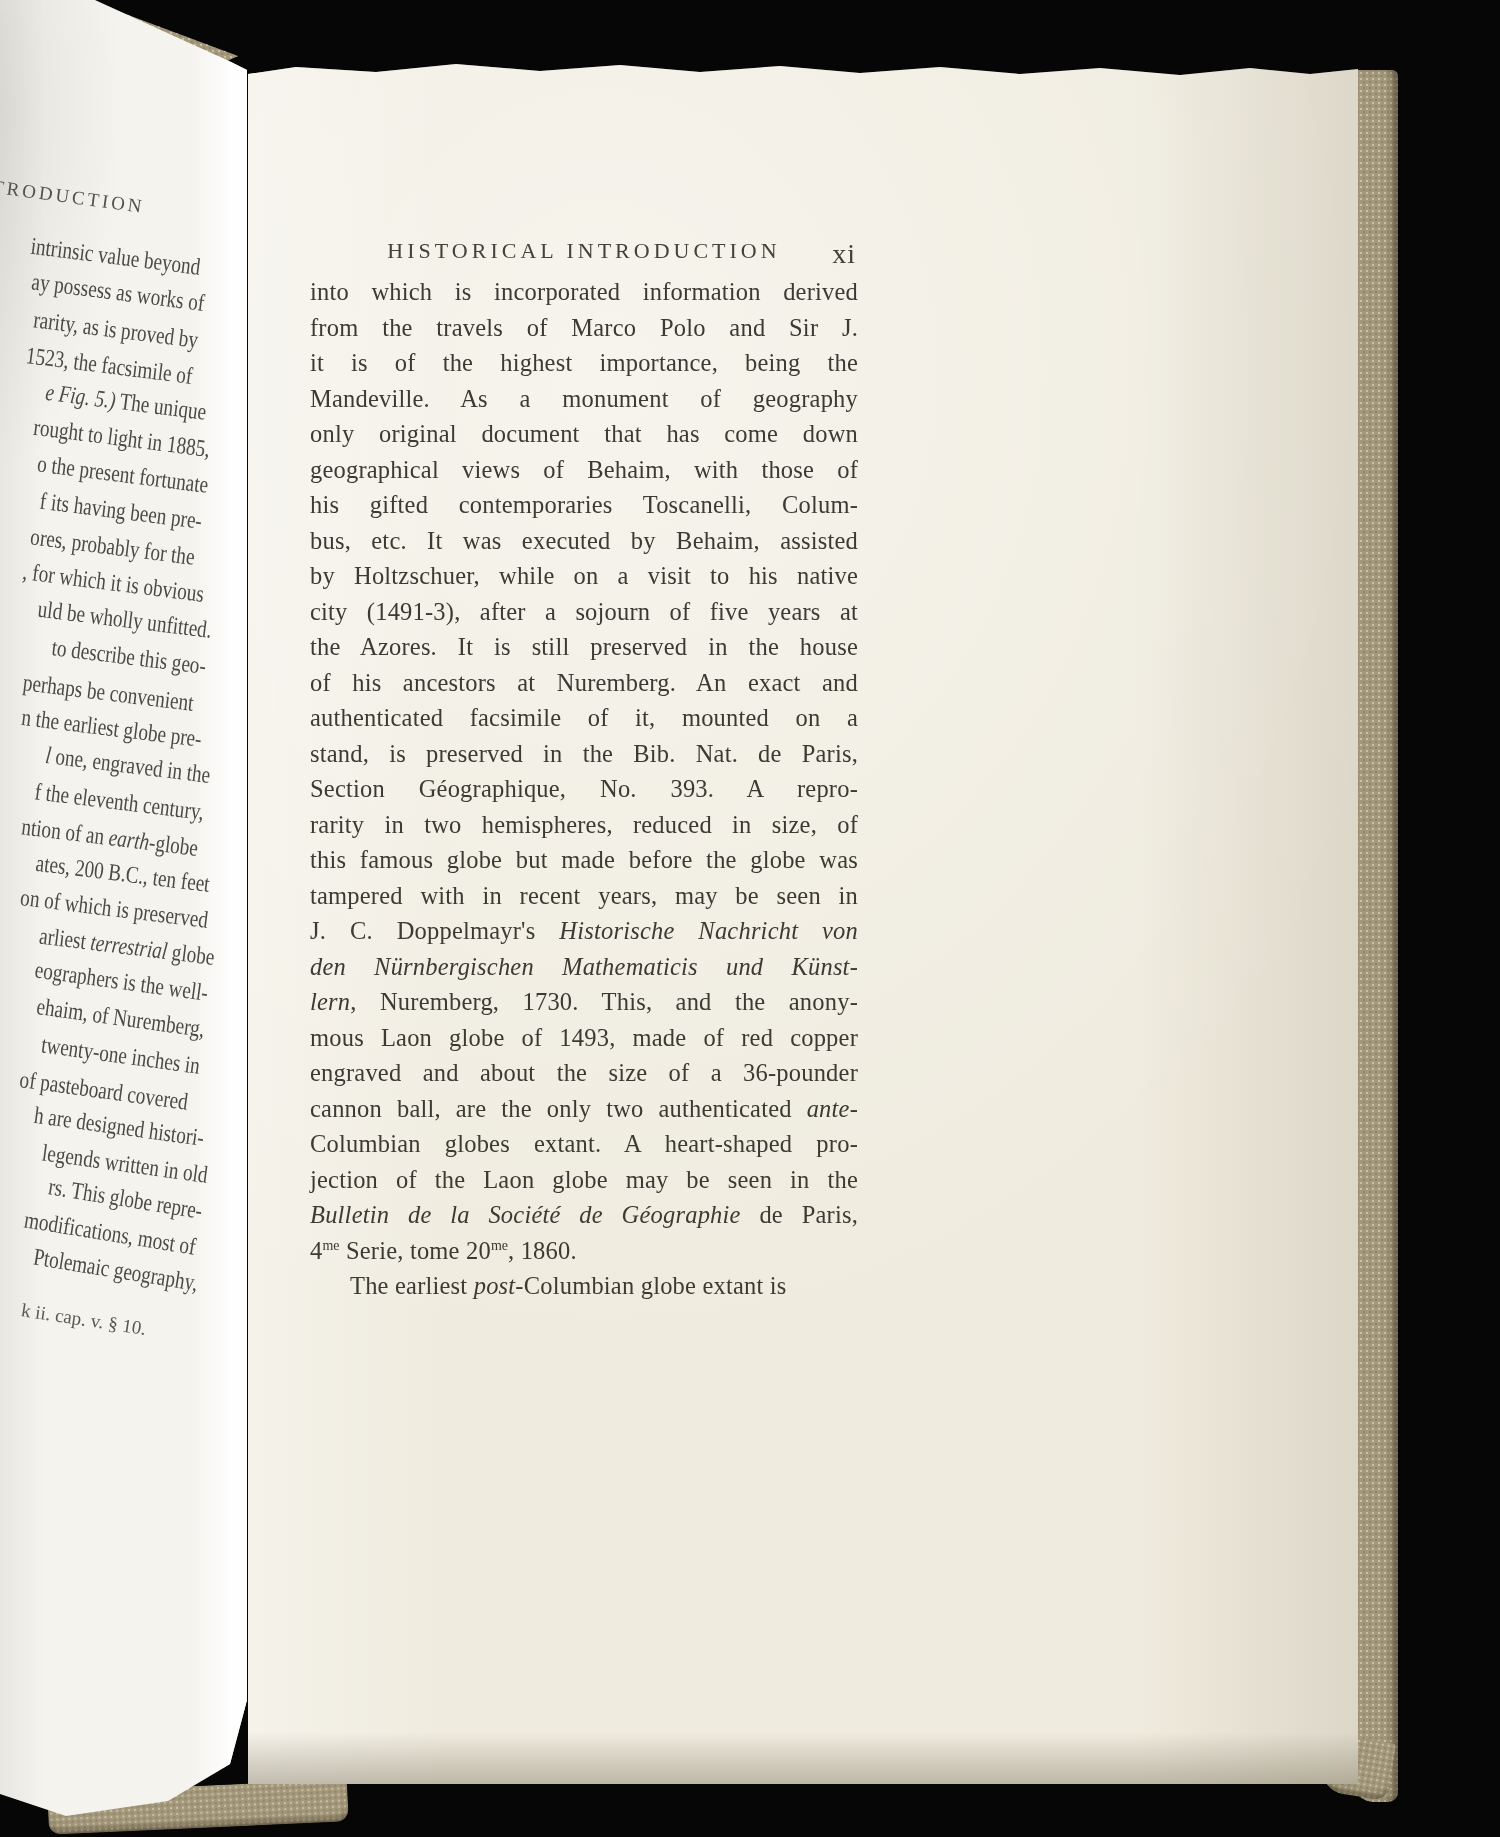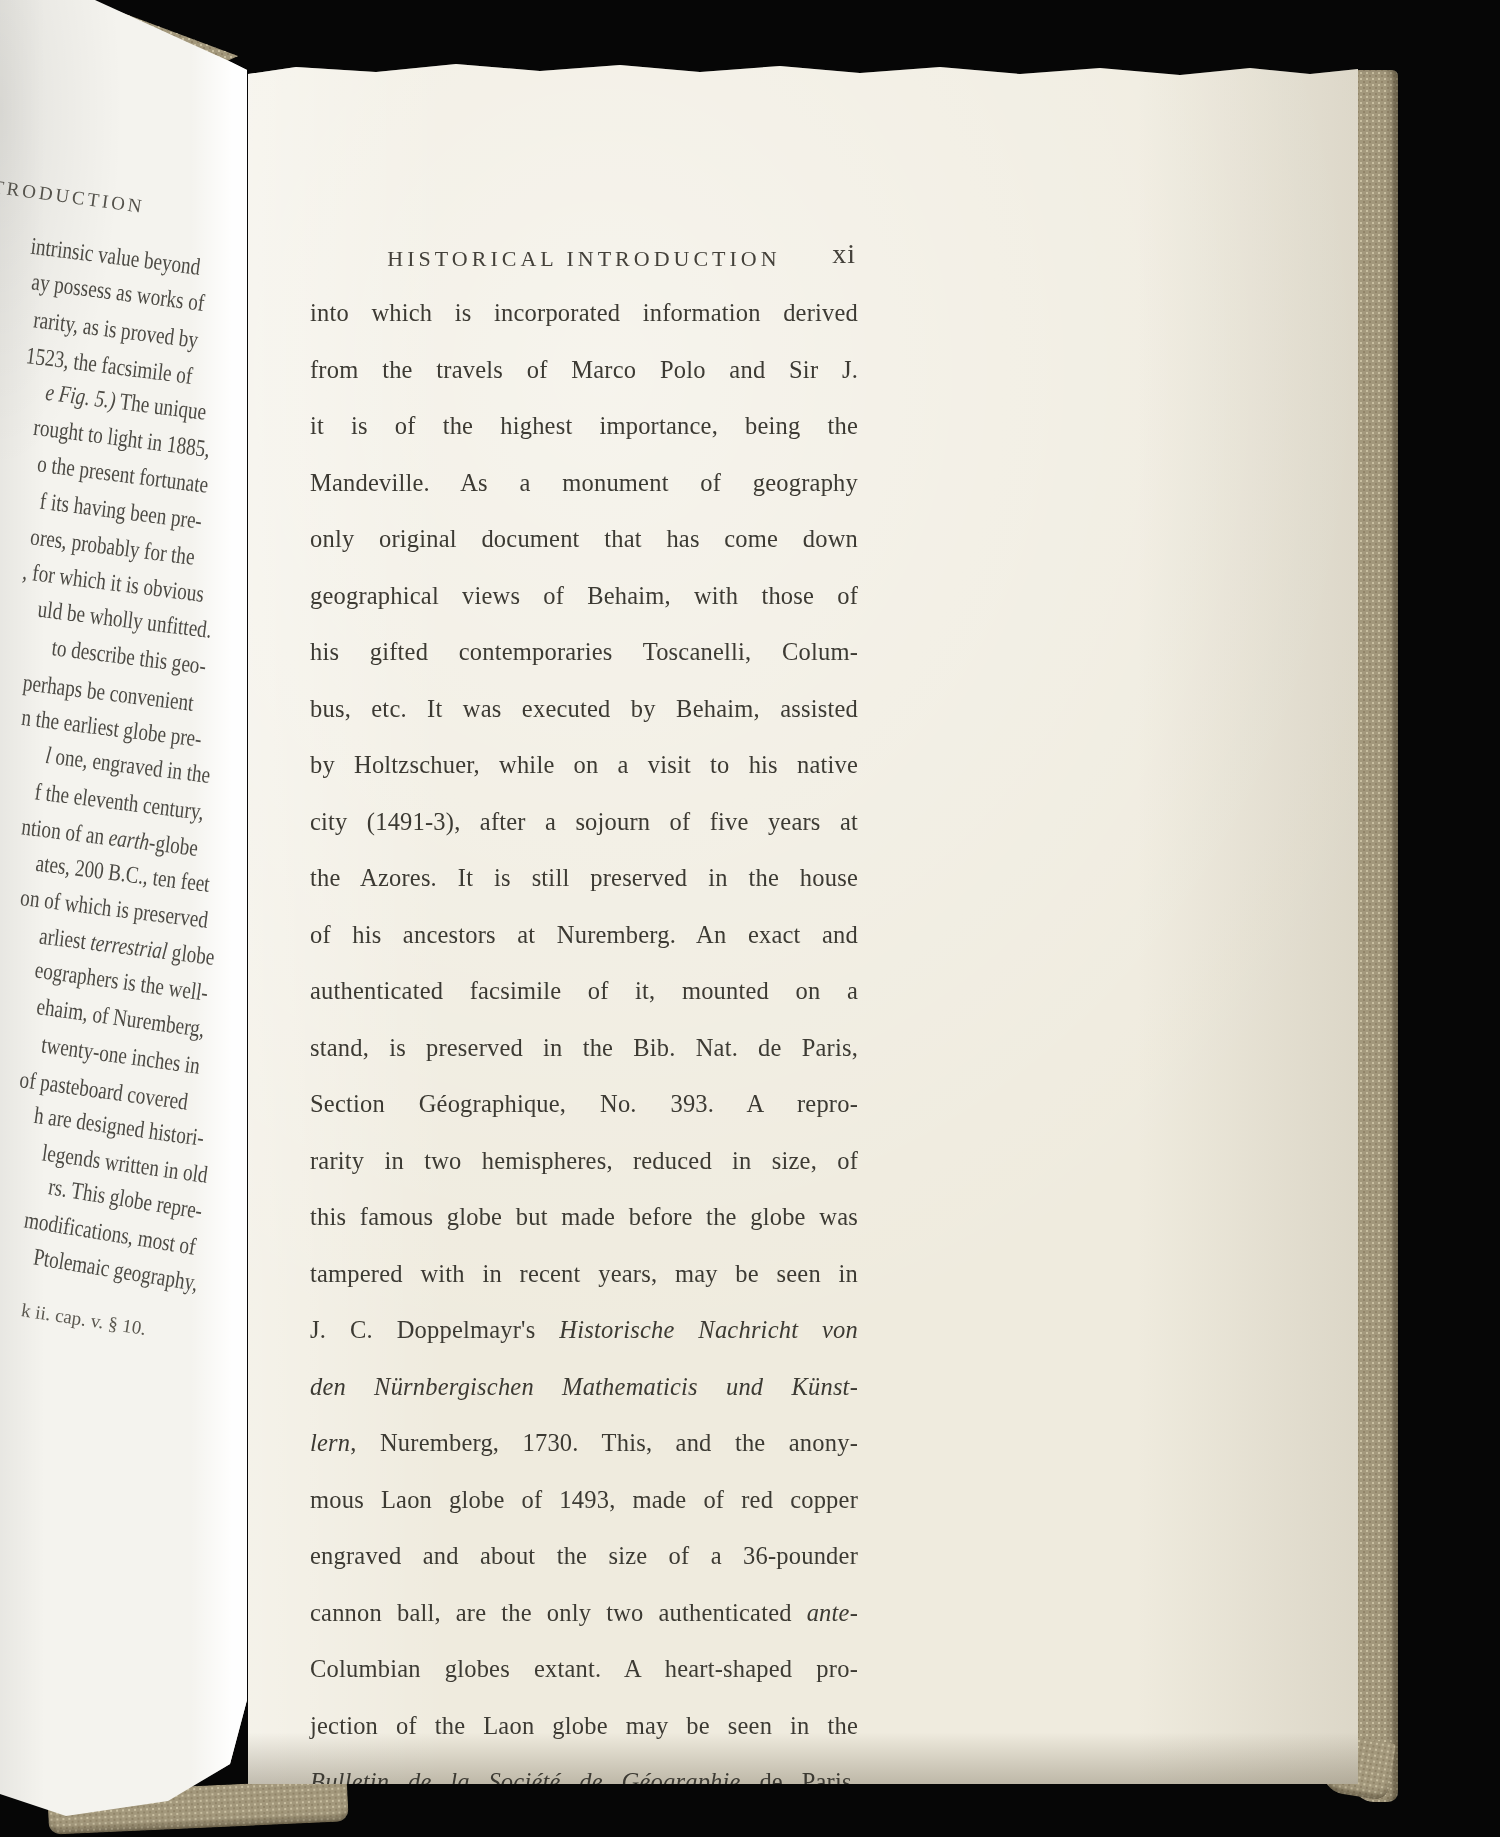--- a/index.html
+++ b/index.html
@@ -50,35 +50,35 @@
       radial-gradient(130% 95% at 32% 18%, rgba(255,255,255,.45), rgba(255,255,255,0) 62%),
       #efebde;
     clip-path:polygon(0 12px,48px 5px,128px 10px,208px 2px,292px 9px,372px 3px,452px 10px,532px 4px,612px 11px,692px 5px,772px 12px,852px 6px,932px 13px,1002px 6px,1062px 12px,1110px 7px,1110px 1722px,0 1722px);
   }
   #page-header{
     position:absolute;left:62px;top:176px;width:548px;height:34px;
   }
   #page-title{
     position:absolute;left:0;right:0;text-align:center;
     font-size:22px;letter-spacing:4px;color:#44413a;
-    font-variant:small-caps;text-transform:uppercase;margin-top:8px;
+    font-variant:small-caps;text-transform:uppercase;
   }
   #page-number{
     position:absolute;right:2px;top:0;
     font-size:28px;color:#44413a;letter-spacing:1px;
   }
   #right-lines{
     position:absolute;left:62px;top:212px;width:548px;
     color:#3c3a33;
   }
   .line{
     width:548px;height:35.5px;line-height:35.5px;
     font-size:24.5px;letter-spacing:.2px;
     text-align:justify;text-align-last:justify;
-    white-space:nowrap;overflow:visible;margin-top:21px;
+    white-space:nowrap;overflow:visible;
   }
   .line.ragged{text-align:left;text-align-last:left;}
   .line.indent{padding-left:40px;width:508px;}
   .it{font-style:italic;}
   sup.sup{font-size:14px;line-height:0;vertical-align:9px;letter-spacing:0;}
   
   #left-page{
     position:absolute;left:0;top:0;width:250px;height:1837px;
     background:
       linear-gradient(to right, rgba(0,0,0,.05), rgba(0,0,0,0) 18%, rgba(0,0,0,0) 76%, rgba(255,255,255,.95) 93%),

